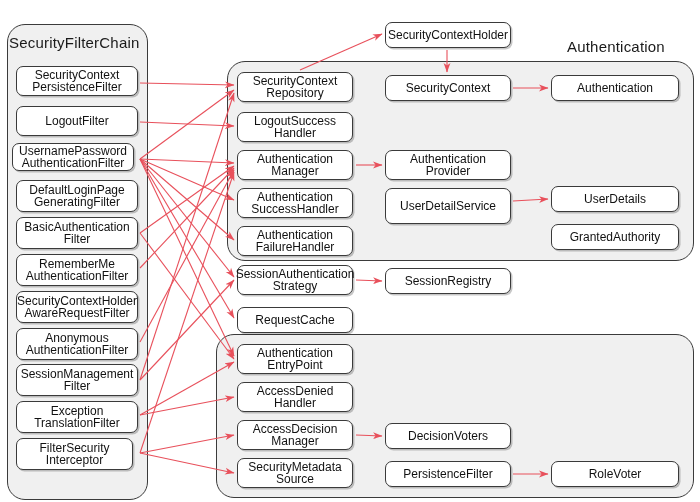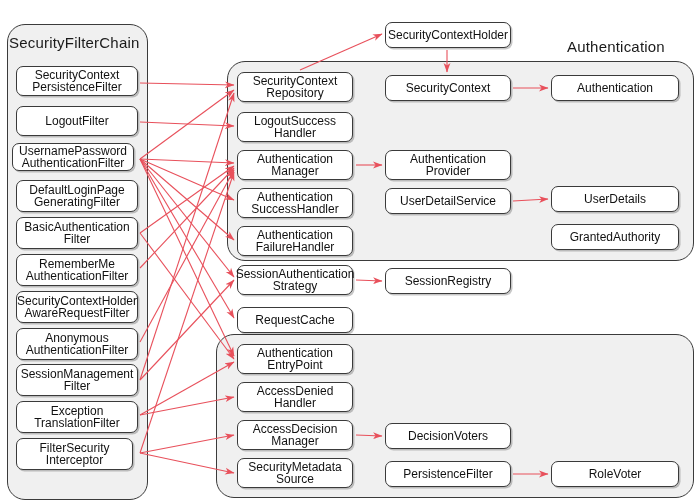--- a/index.html
+++ b/index.html
@@ -181,21 +181,21 @@
 Manager</span>
       </div>
       <div class="node" style="left: 385px; top: 150px; width: 126px; height: 30px;">
         <span>Authentication
 Provider</span>
       </div>
       <div class="node" style="left: 237px; top: 188px; width: 116px; height: 30px;">
         <span>Authentication
 SuccessHandler</span>
       </div>
-      <div class="node" style="left: 385px; top: 188px; width: 126px; height: 26px;">
+      <div class="node" style="left: 385px; top: 188px; width: 126px; height: 36px;">
         <span>UserDetailService</span>
       </div>
       <div class="node" style="left: 551px; top: 186px; width: 128px; height: 26px;">
         <span>UserDetails</span>
       </div>
       <div class="node" style="left: 237px; top: 226px; width: 116px; height: 30px;">
         <span>Authentication
 FailureHandler</span>
       </div>
       <div class="node" style="left: 551px; top: 224px; width: 128px; height: 26px;">

